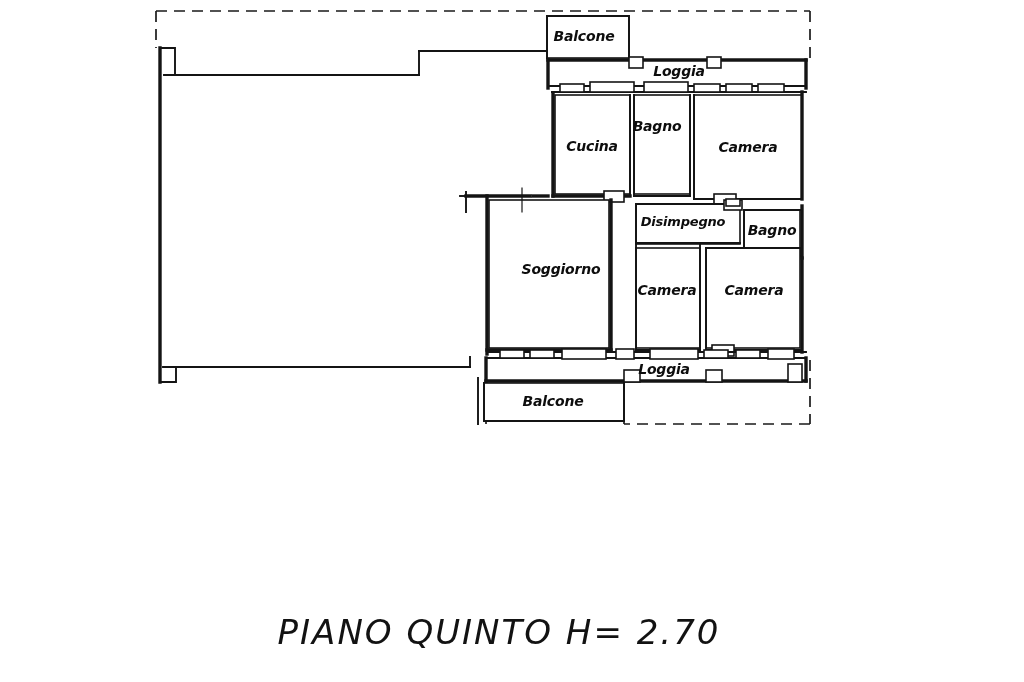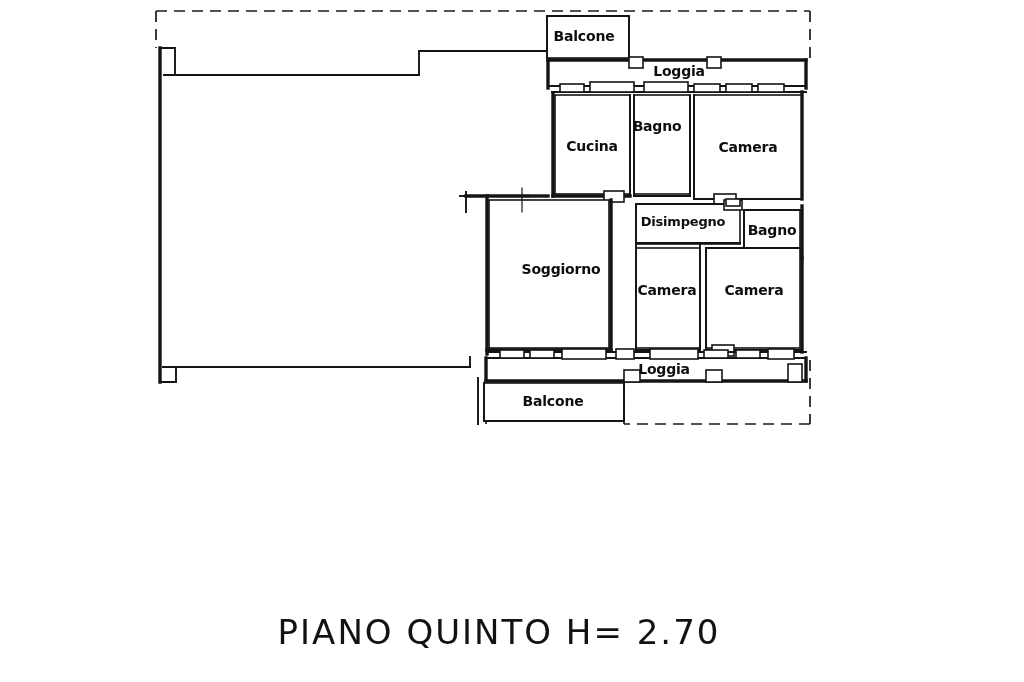--- a/index.html
+++ b/index.html
@@ -7,20 +7,21 @@
     padding: 0;
     background: #ffffff;
   }
   #page {
     position: relative;
     width: 812px;
     height: 682px;
     background: #ffffff;
     overflow: hidden;
     font-family: "DejaVu Sans", sans-serif;
+    font-style: italic;
   }
   #plan-svg {
     position: absolute;
     left: 0;
     top: 0;
     width: 1024px;
     height: 682px;
   }
   .room-label {
     font-family: "DejaVu Sans", sans-serif;

